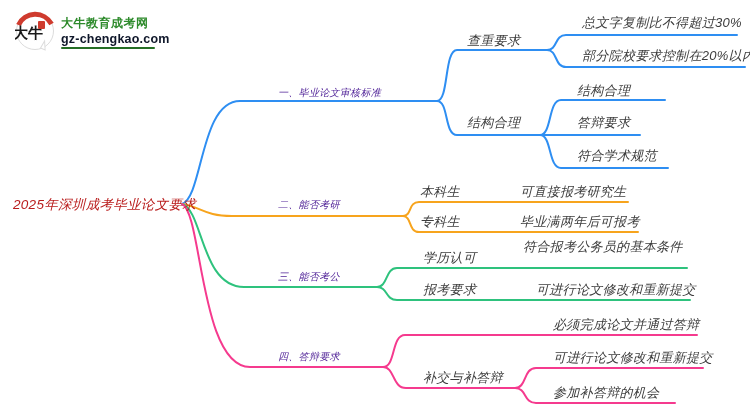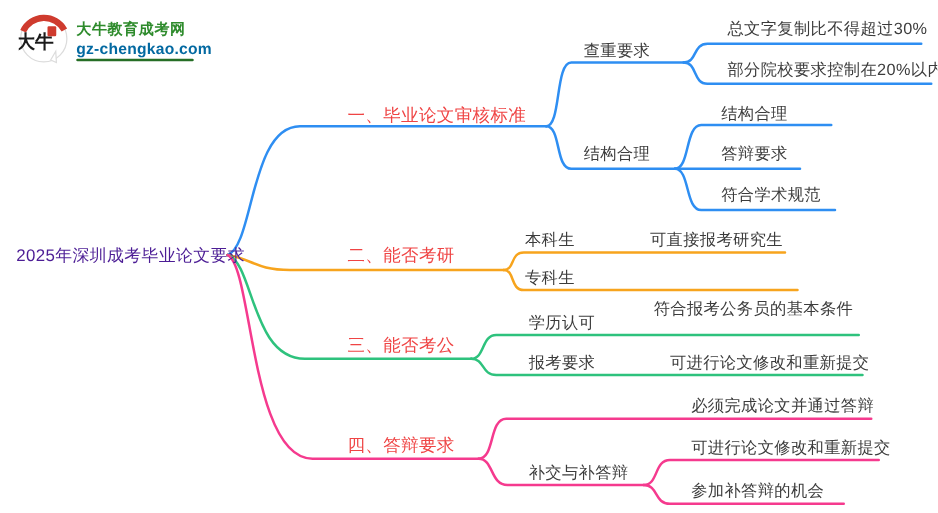--- a/index.html
+++ b/index.html
@@ -3,30 +3,30 @@
 <meta charset="utf-8">
 <style>
   html,body{margin:0;padding:0;background:#fff;}
   #canvas{
     position:relative;width:750px;height:410px;background:#ffffff;overflow:hidden;
     font-family:"Liberation Sans","DejaVu Sans",sans-serif;
   }
   #wires{position:absolute;left:0;top:0;width:750px;height:410px;}
   .node{
     position:absolute;white-space:nowrap;color:#3c3c3c;
-    font-size:13px;line-height:17px;letter-spacing:0.3px;
+    font-size:13px;line-height:17px;letter-spacing:0.3px;font-style:italic;
   }
-  .root-node{font-size:13.5px;color:#4c1d95;}
-  .branch-label{font-size:14px;color:#ef4444;}
+  .root-node{font-size:13.5px;color:#b91c1c;}
+  .branch-label{font-size:10px;color:#4c1d95;}
   
   .logo{position:absolute;left:15px;top:11px;display:flex;align-items:center;}
   .logo-icon{width:41px;height:42px;}
   .logo-text{margin-left:5px;}
   .logo-name{font-size:12px;font-weight:bold;color:#2e8b2c;letter-spacing:0.5px;line-height:17px;}
-  .logo-url{font-size:12.5px;font-weight:bold;color:#0369a1;line-height:14px;letter-spacing:0.2px;}
+  .logo-url{font-size:12.5px;font-weight:bold;color:#0f172a;line-height:14px;letter-spacing:0.2px;}
   .logo-underline{width:94px;height:2.5px;background:#256e25;margin-top:1px;border-radius:1px;}
 </style>
 </head>
 <body>
 
 <div id="canvas">
 
   <svg id="wires" viewBox="0 0 750 410" fill="none" stroke-width="2" stroke-linecap="round">
 
     <g stroke="#2e8ef2">
@@ -84,20 +84,21 @@
   <div class="node" style="left:582px;top:47px;">部分院校要求控制在20%以内</div>
   <div class="node" style="left:467px;top:114px;">结构合理</div>
   <div class="node" style="left:577px;top:82px;">结构合理</div>
   <div class="node" style="left:577px;top:114px;">答辩要求</div>
   <div class="node" style="left:577px;top:147px;">符合学术规范</div>
 
   <div class="node branch-label" style="left:278px;top:196px;">二、能否考研</div>
   <div class="node" style="left:420px;top:183px;">本科生</div>
   <div class="node" style="left:520px;top:183px;">可直接报考研究生</div>
   <div class="node" style="left:420px;top:213px;">专科生</div>
+  <div class="node" style="left:520px;top:213px;">毕业满两年后可报考</div>
 
   <div class="node branch-label" style="left:278px;top:268px;">三、能否考公</div>
   <div class="node" style="left:423px;top:249px;">学历认可</div>
   <div class="node" style="left:523px;top:238px;">符合报考公务员的基本条件</div>
   <div class="node" style="left:423px;top:281px;">报考要求</div>
   <div class="node" style="left:536px;top:281px;">可进行论文修改和重新提交</div>
 
   <div class="node branch-label" style="left:278px;top:348px;">四、答辩要求</div>
   <div class="node" style="left:553px;top:316px;">必须完成论文并通过答辩</div>
   <div class="node" style="left:553px;top:349px;">可进行论文修改和重新提交</div>

